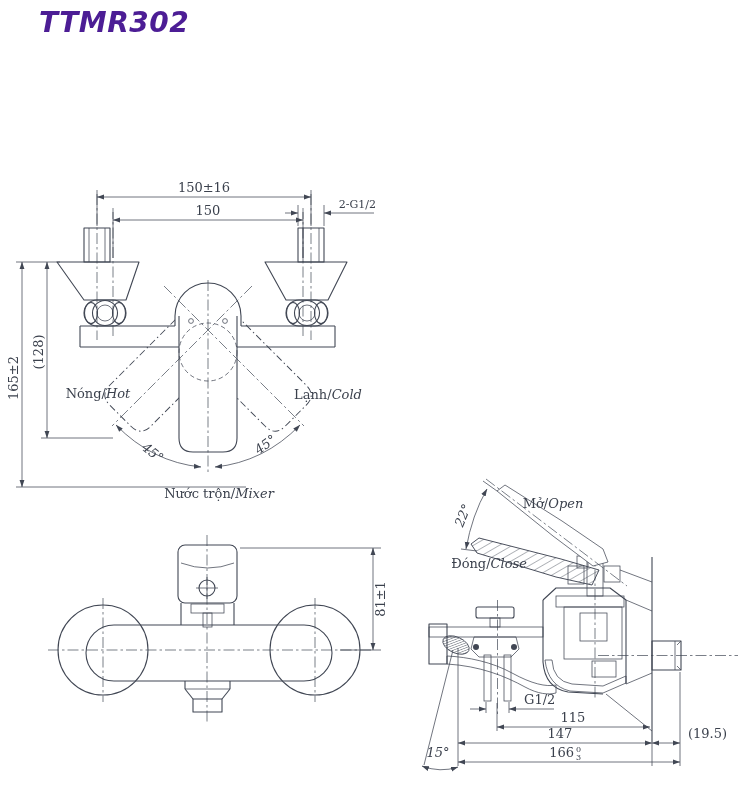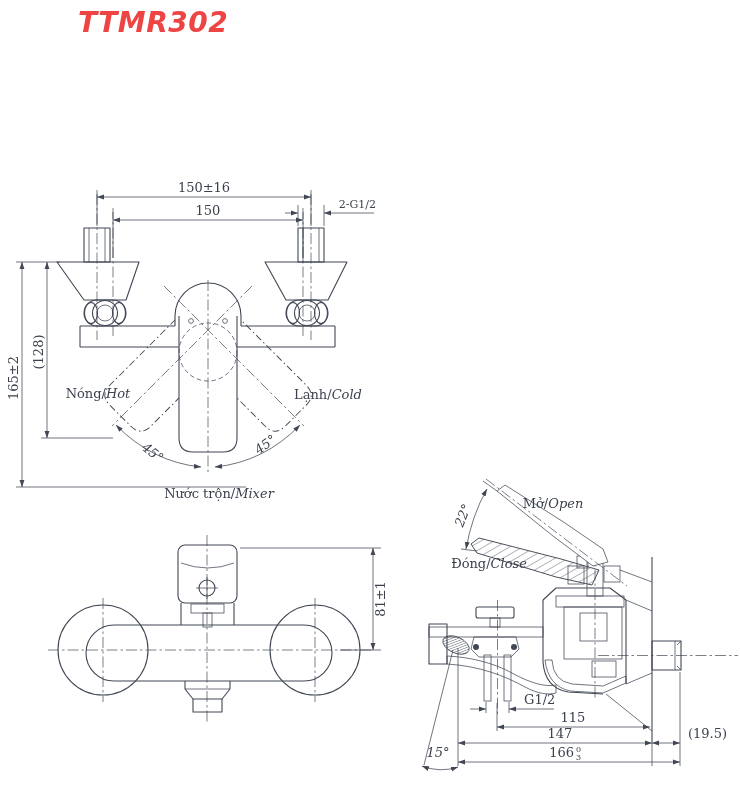--- a/index.html
+++ b/index.html
@@ -1,20 +1,20 @@
 <!DOCTYPE html>
 <html><head>
 <meta charset="utf-8">
 <style>
   html,body{margin:0;padding:0;background:#ffffff;}
   body{width:740px;height:786px;position:relative;overflow:hidden;
        font-family:"DejaVu Serif",serif;}
   .title{position:absolute;left:39px;top:6px;
          font:italic 700 28px "DejaVu Sans",sans-serif;
-         color:#ef4444;letter-spacing:.5px;margin-left:39px;}
+         color:#4c1d95;letter-spacing:.5px;}
   svg{position:absolute;left:0;top:0;}
   svg text{fill:#3b414d;font-family:"DejaVu Serif",serif;}
   .dim{font-size:13px;}
   .sm{font-size:11px;}
   .it{font-style:italic;}
   .ln{stroke:#414754;stroke-width:1.1;fill:none;stroke-linejoin:round;}
   .tn{stroke:#414754;stroke-width:.75;fill:none;}
   .cl{stroke:#414754;stroke-width:.7;fill:none;stroke-dasharray:11 3 2.5 3;}
   .dsh{stroke:#414754;stroke-width:.75;fill:none;stroke-dasharray:4.5 3;}
   .ph{stroke:#414754;stroke-width:.95;fill:none;stroke-dasharray:7 3 1.5 3;}

